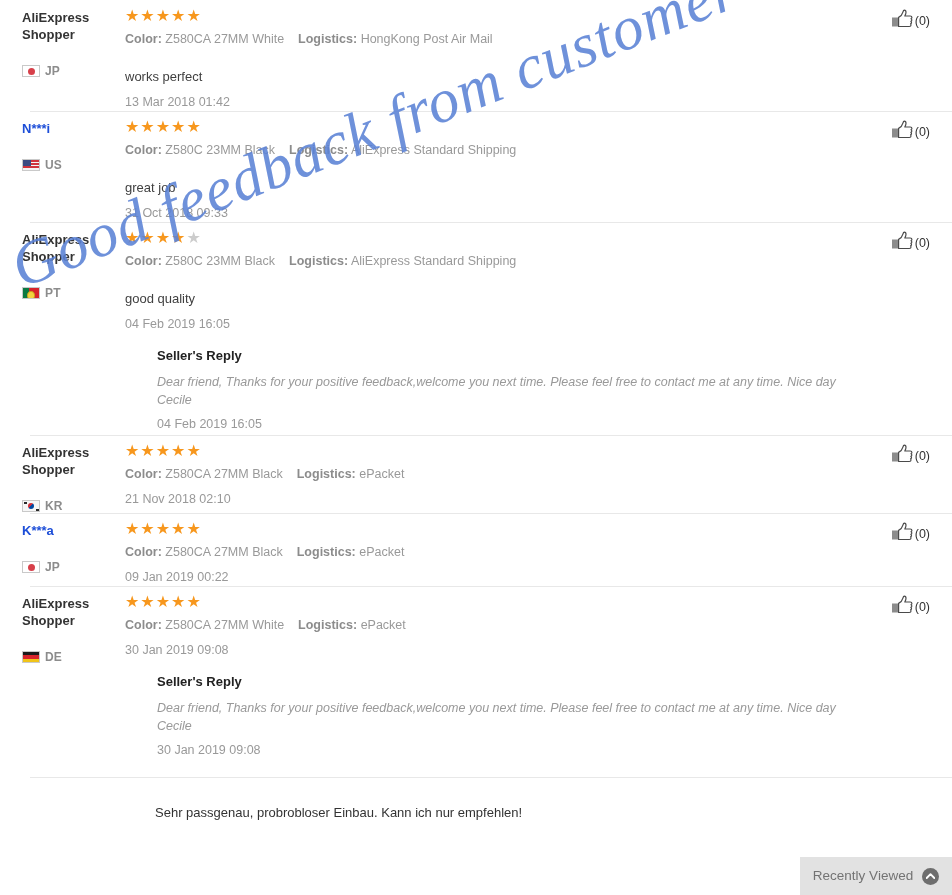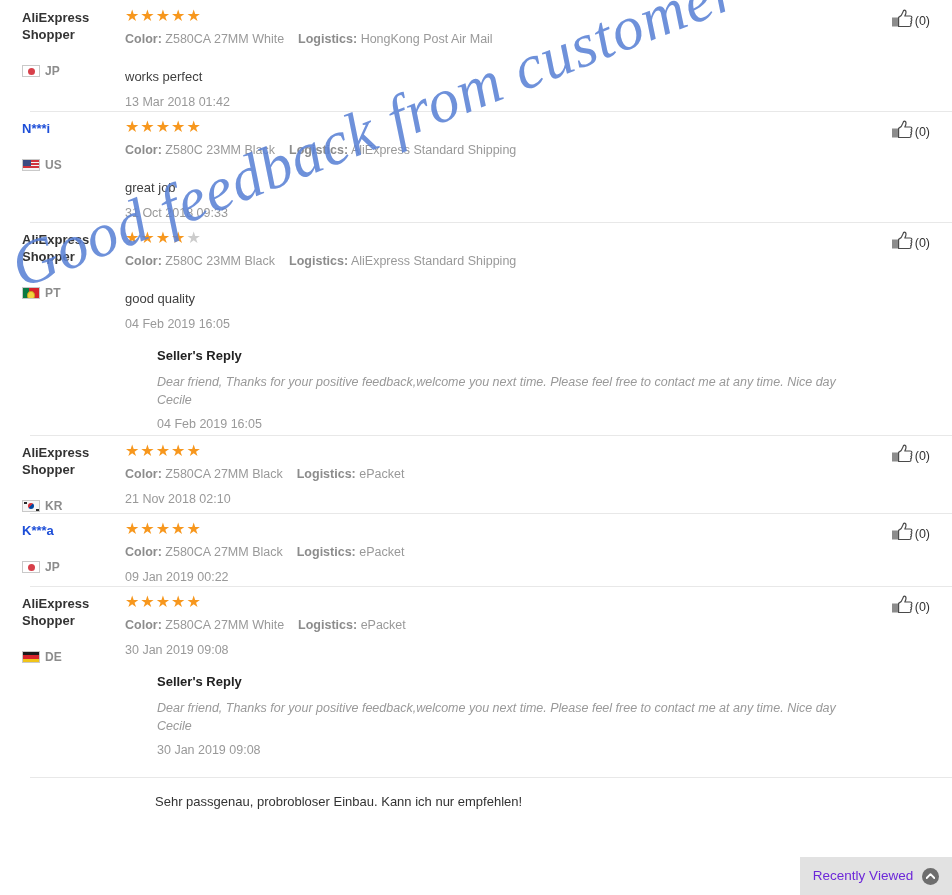--- a/index.html
+++ b/index.html
@@ -232,20 +232,21 @@
     height: 1px;
     background: #e8e8e8;
   }
   .additional-title {
     font-size: 13px;
     font-weight: bold;
     color: #f7971d;
     line-height: 17px;
   }
   .additional-body {
+    margin-top: 11px;
     font-size: 13px;
     line-height: 18px;
     color: #333;
   }
 
   
   #watermark {
     position: absolute;
     left: 14px;
     top: 238px;
@@ -274,21 +275,21 @@
     background: #e2e2e2;
     display: flex;
     align-items: center;
     justify-content: center;
     gap: 9px;
     z-index: 20;
     cursor: pointer;
   }
   #recently-viewed .rv-label {
     font-size: 13.5px;
-    color: #6d28d9;
+    color: #737373;
     line-height: 16px;
   }
   .chev-circle {
     width: 17px; height: 17px;
     border-radius: 50%;
     background: #6e6e6e;
     display: flex;
     align-items: center;
     justify-content: center;
     flex: 0 0 17px;

